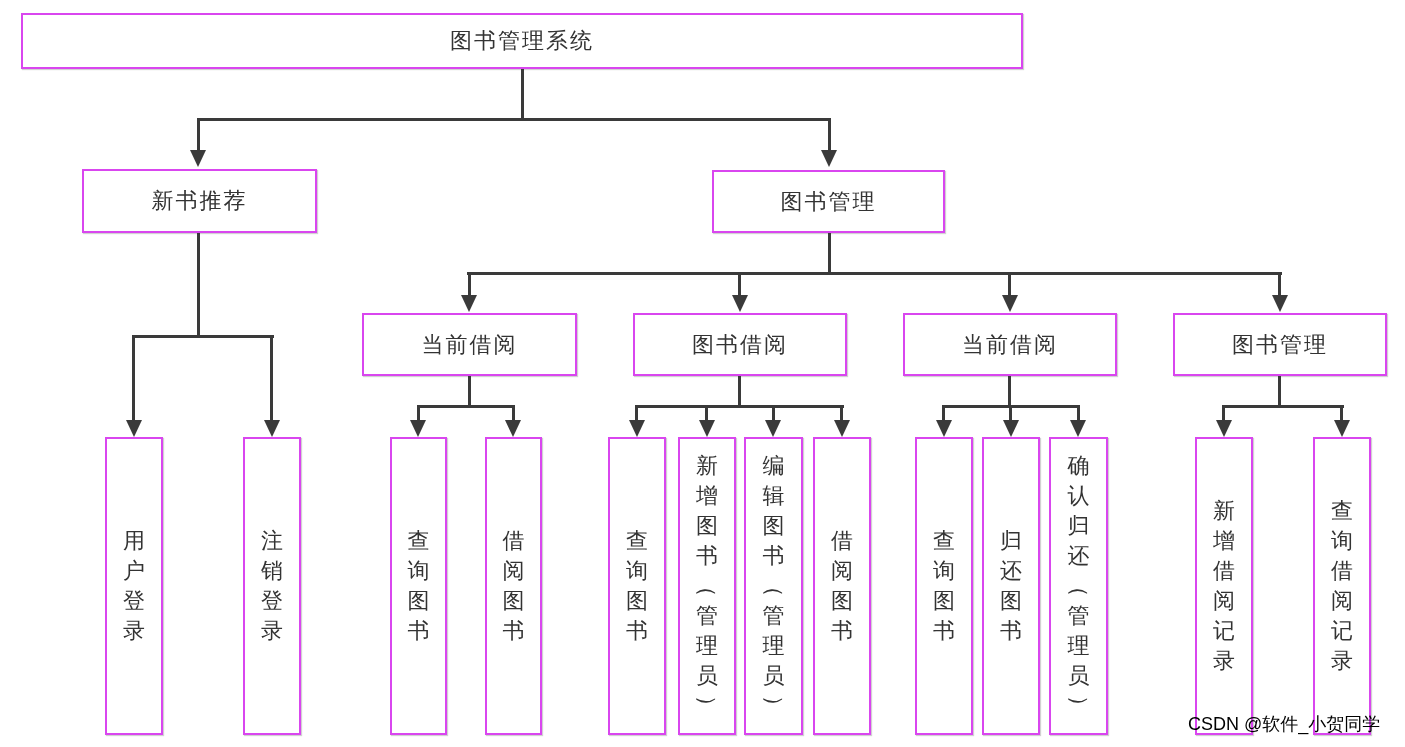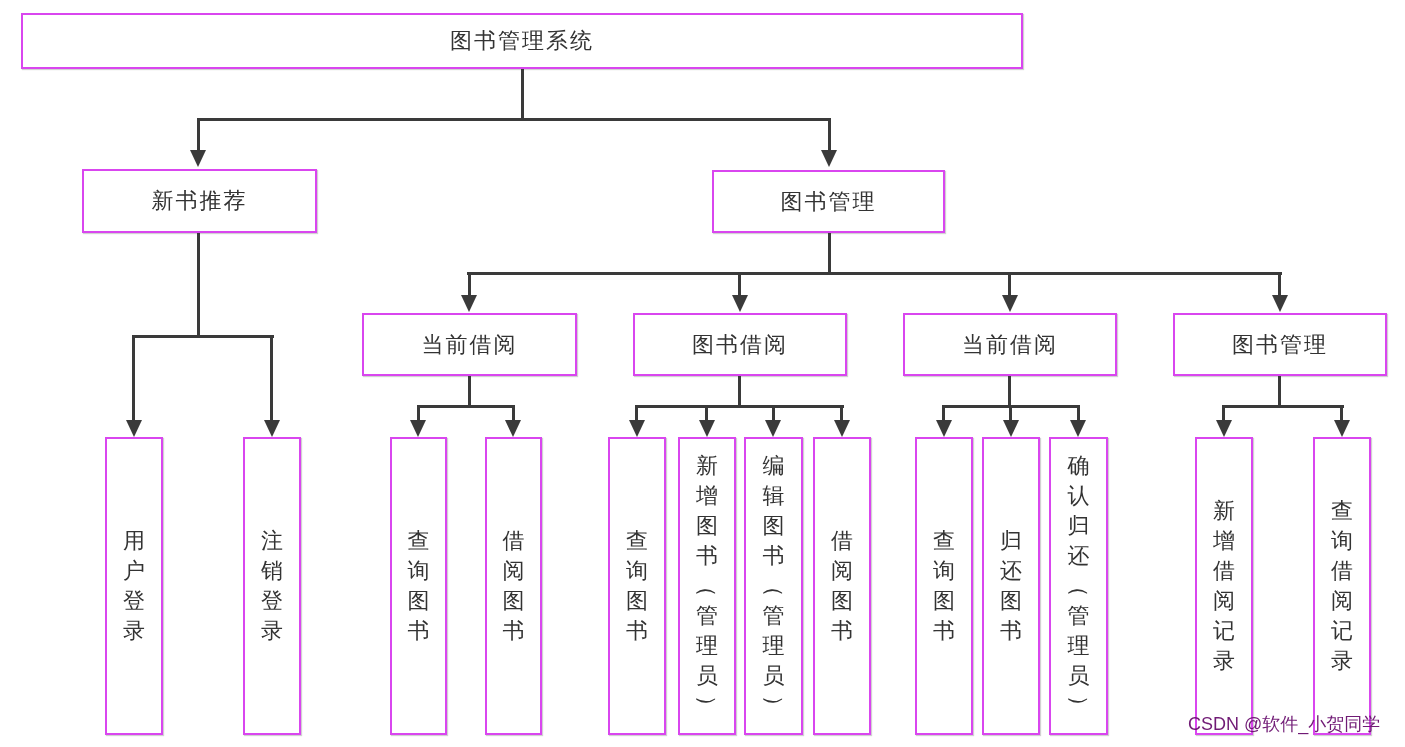--- a/index.html
+++ b/index.html
@@ -29,21 +29,21 @@
   .arr{
     position:absolute;width:0;height:0;
     border-left:8px solid transparent;
     border-right:8px solid transparent;
     border-top:17px solid #3a3a3a;
   }
   .watermark{
     position:absolute;
     left:1188px;top:712px;
     font-size:18px;
-    color:#701a75;
+    color:#000000;
     white-space:nowrap;
     z-index:5;
     text-align:center;
   }
 </style>
 </head>
 <body>
 
 <div id="canvas">
 

